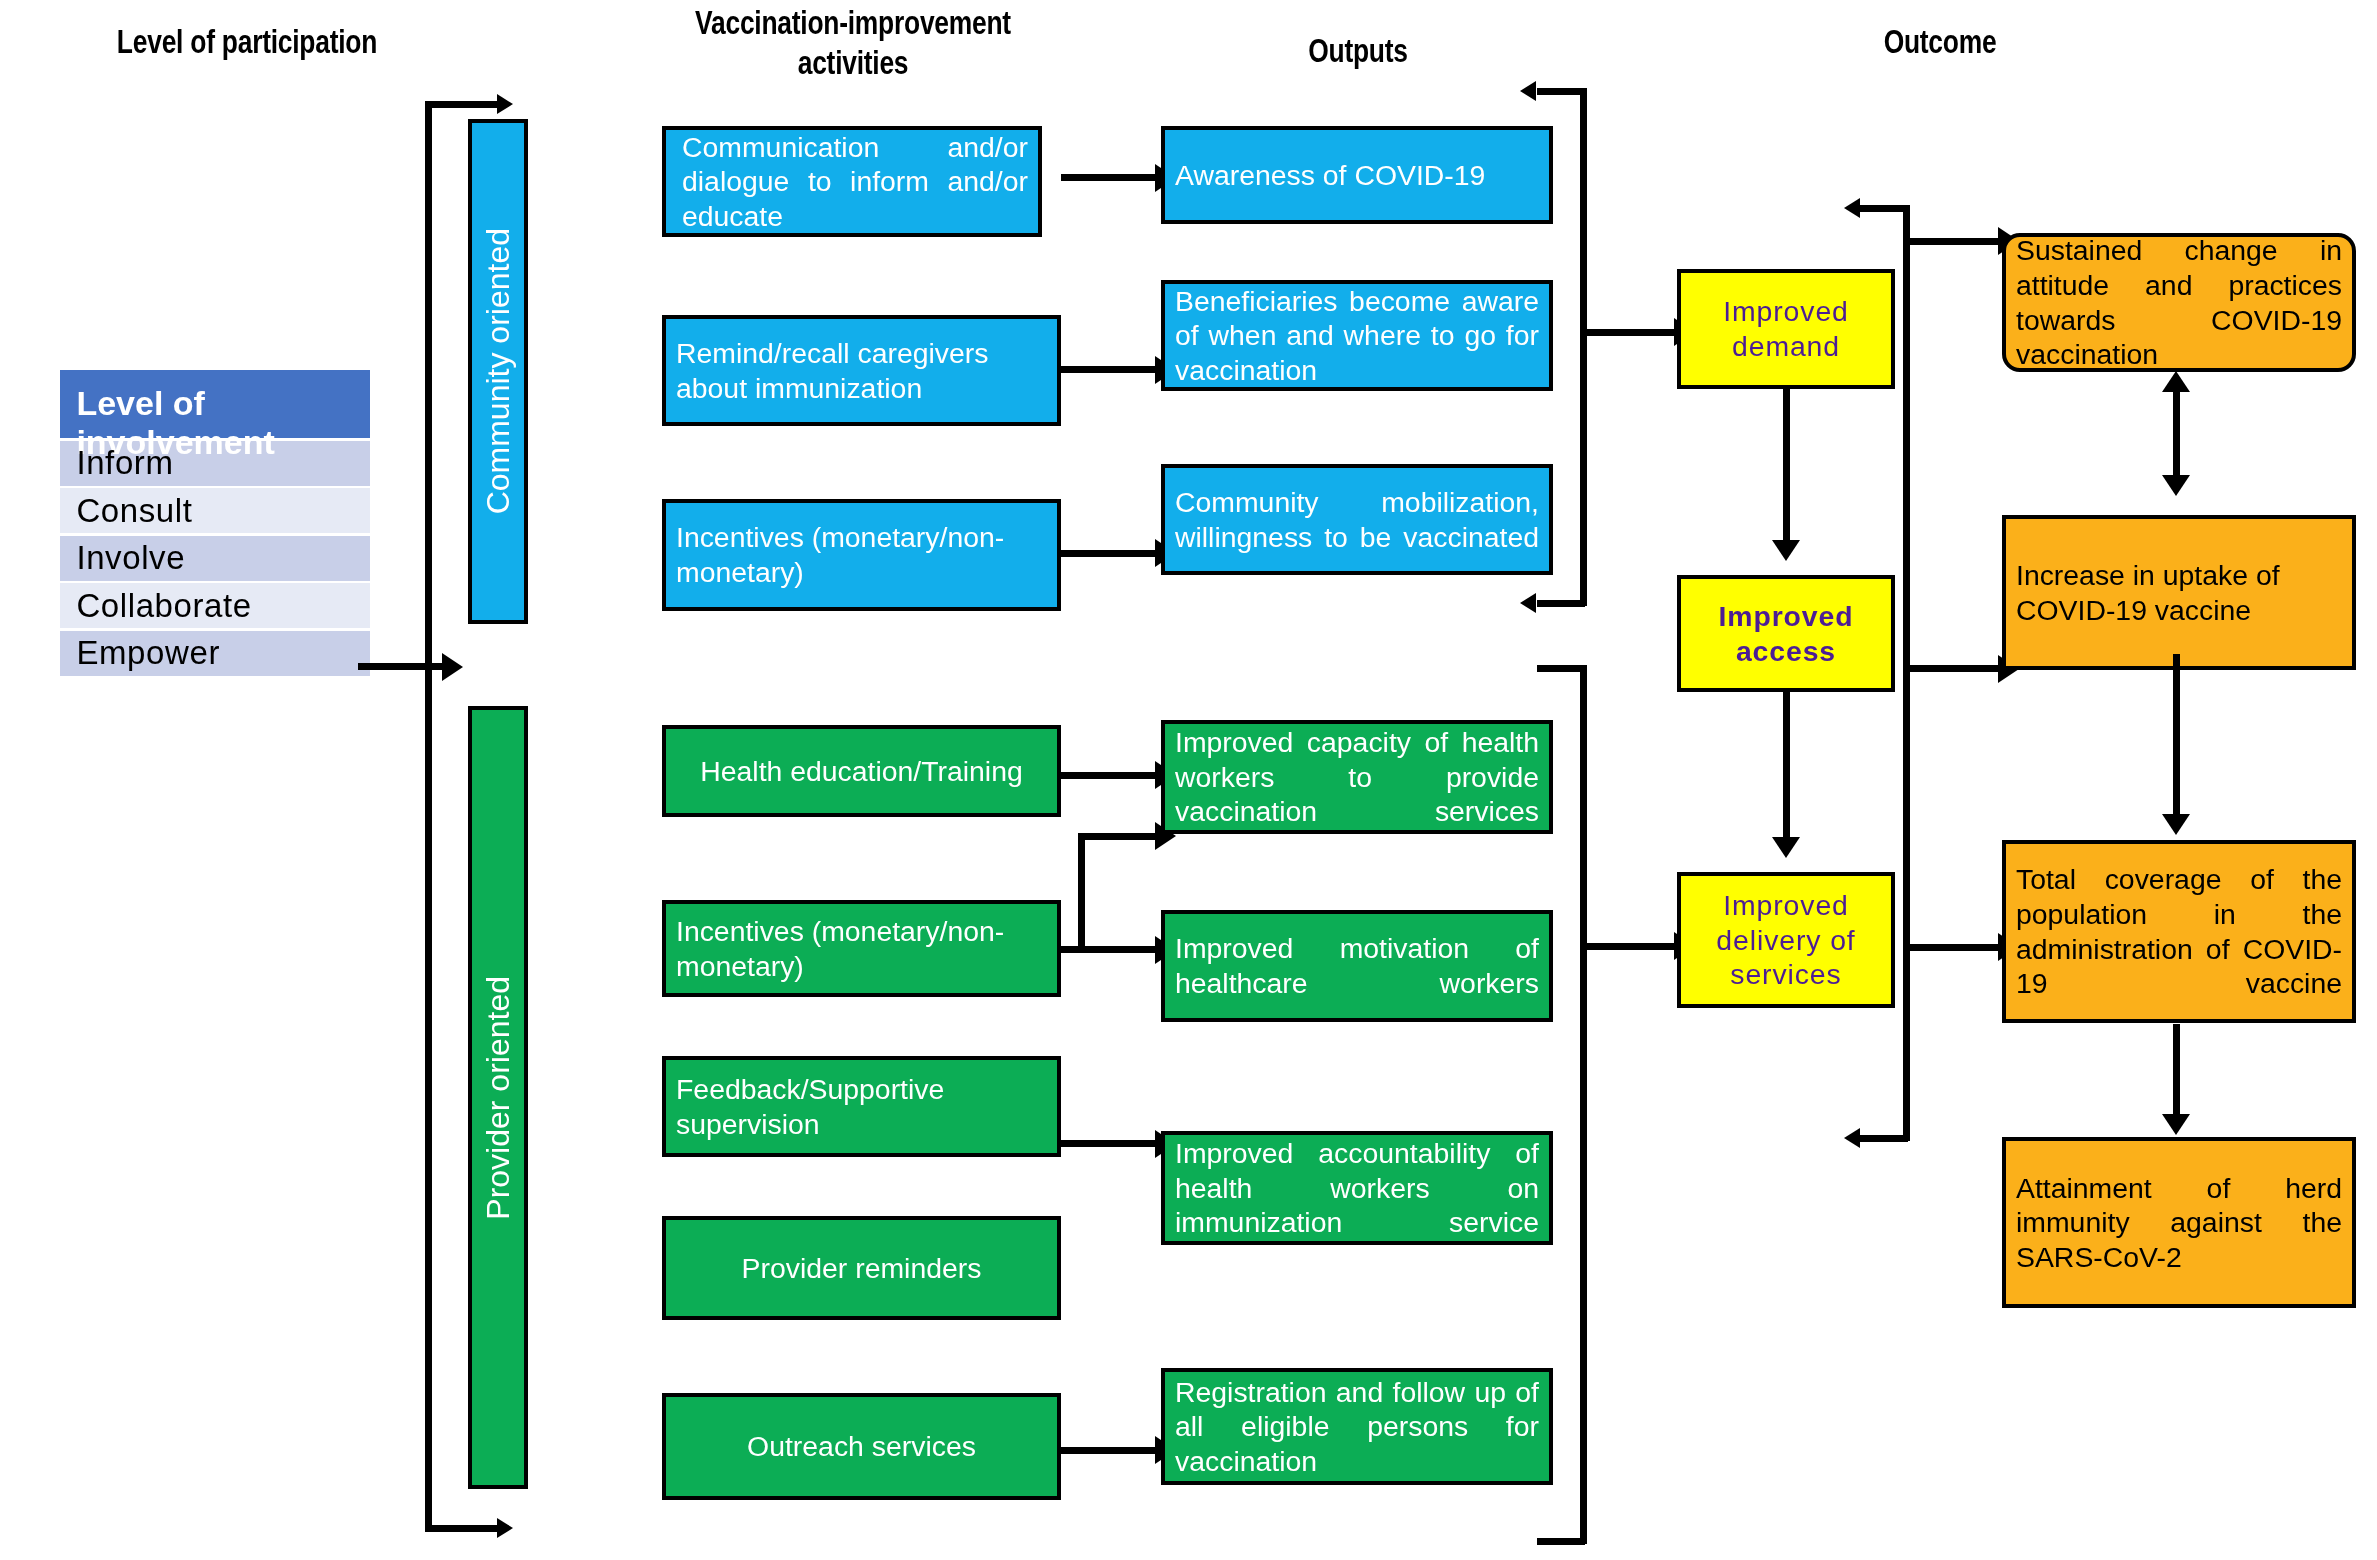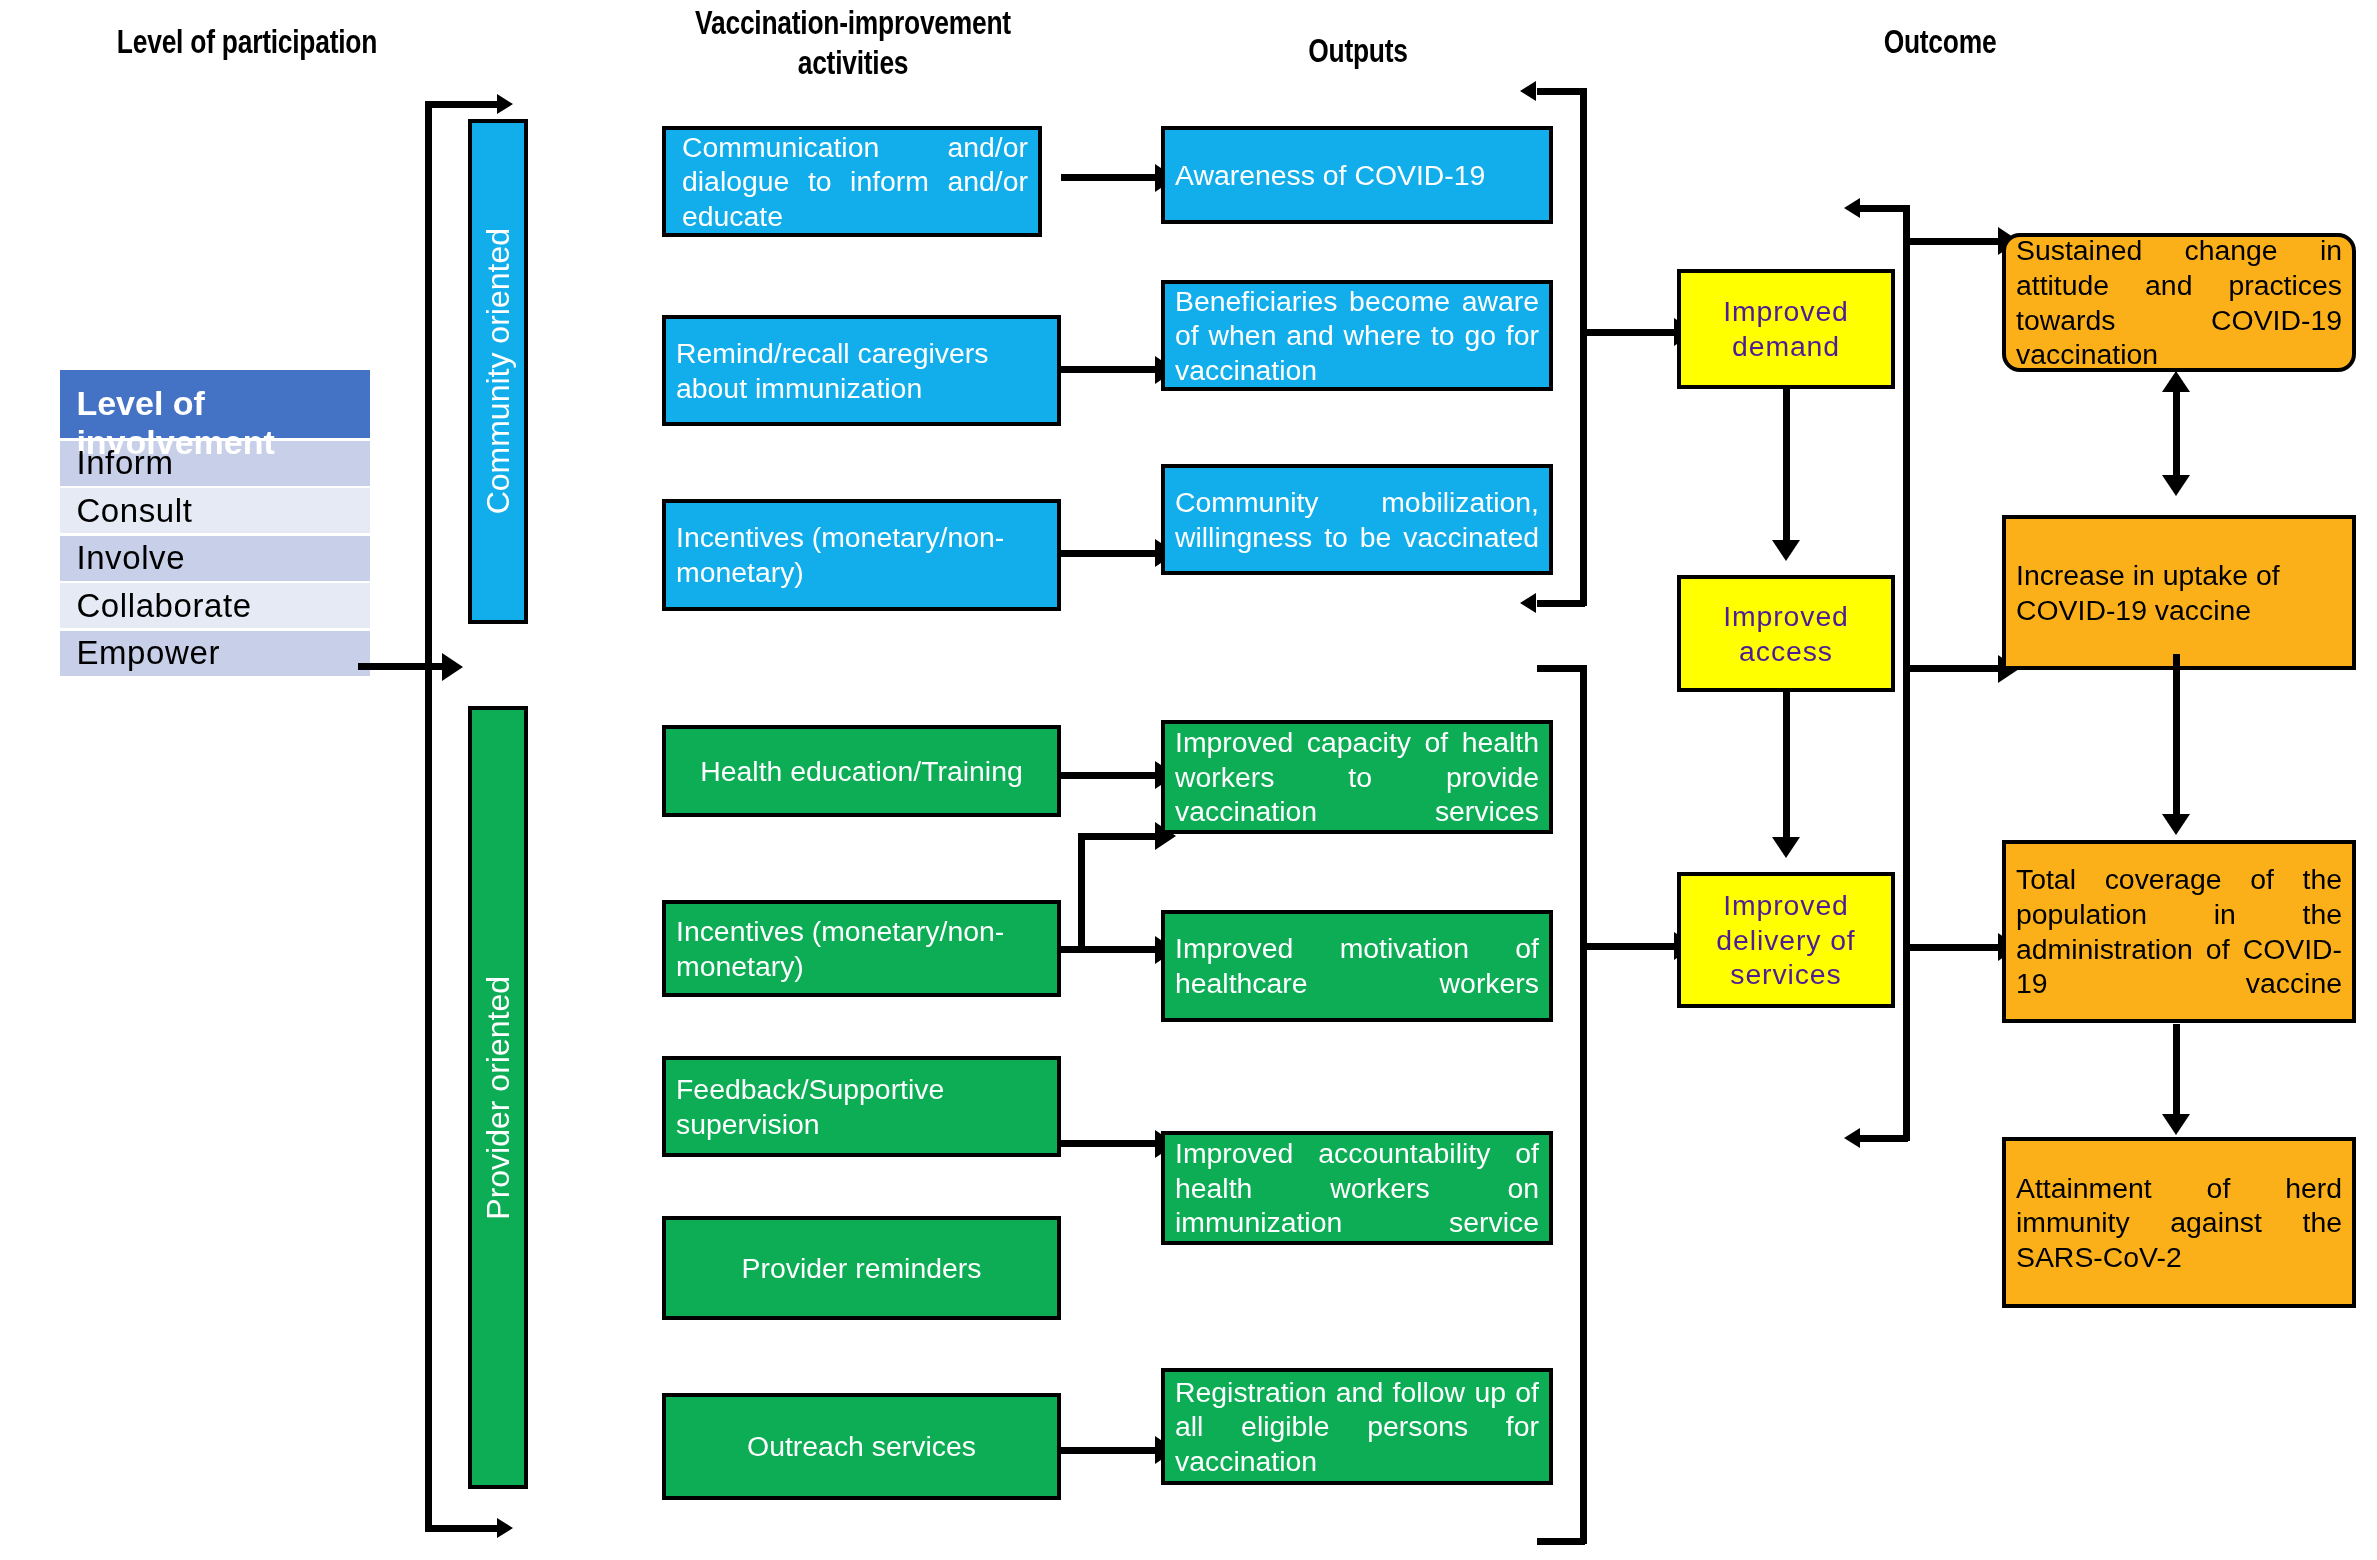--- a/index.html
+++ b/index.html
@@ -194,21 +194,21 @@
 
   <div class="ln vl" style="left:1580px;top:665px;height:879px;"></div>
   <div class="ln hl" style="left:1537px;top:665px;width:48px;"></div>
   <div class="ln hl" style="left:1537px;top:1538px;width:48px;"></div>
   <div class="ln hl" style="left:1585px;top:943px;width:95px;"></div>
   <div class="arrow-r" style="left:1674px;top:932px;"></div>
 
   <div class="box yellow" style="left:1677px;top:269px;width:218px;height:120px;">
     <div class="txt">Improved demand</div>
   </div>
-  <div class="box yellow" style="left:1677px;top:575px;width:218px;height:117px;">
+  <div class="box yellow" style="left:1677px;top:575px;width:218px;height:117px;font-weight:bold;">
     <div class="txt">Improved access</div>
   </div>
   <div class="box yellow" style="left:1677px;top:872px;width:218px;height:136px;">
     <div class="txt">Improved delivery of services</div>
   </div>
 
   <div class="ln vl" style="left:1783px;top:389px;height:155px;"></div>
   <div class="arrow-d" style="left:1772px;top:540px;"></div>
   <div class="ln vl" style="left:1783px;top:692px;height:148px;"></div>
   <div class="arrow-d" style="left:1772px;top:837px;"></div>

